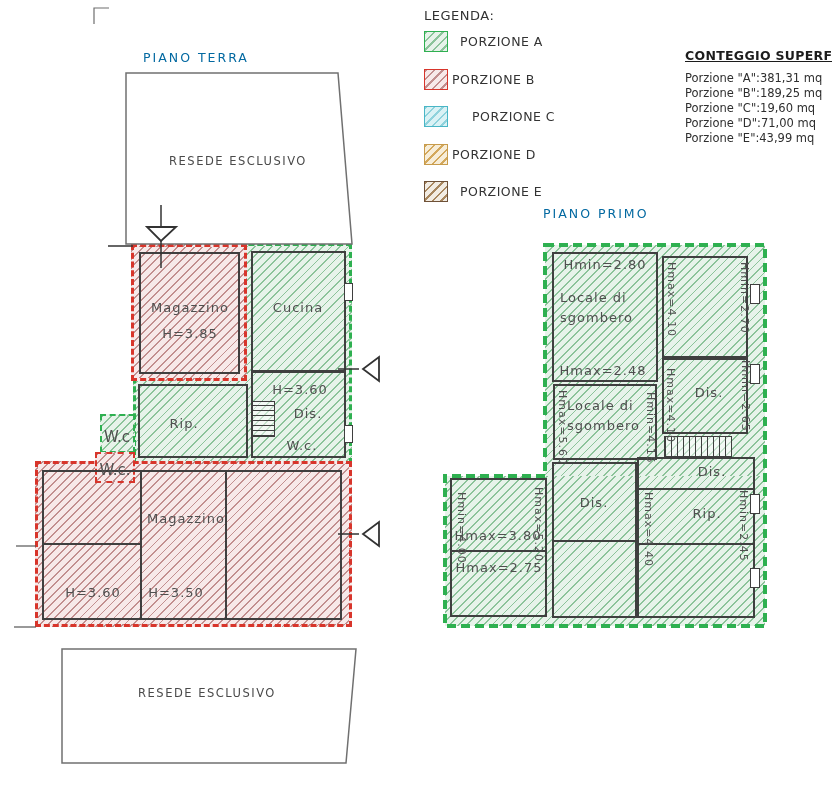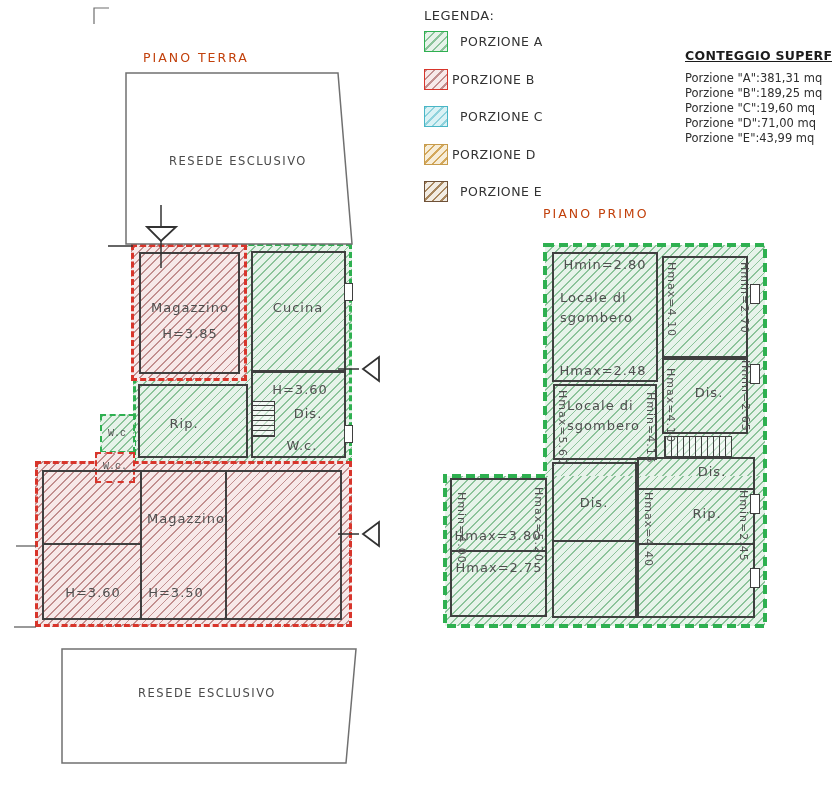--- a/index.html
+++ b/index.html
@@ -19,24 +19,24 @@
   .wall{border:2px solid #3f3f3f;background:transparent;box-sizing:border-box;}
   .wline-h{height:0;border-top:2px solid #3f3f3f;}
   .wline-v{width:0;border-left:2px solid #3f3f3f;}
   
   .stairs-h{background:repeating-linear-gradient(0deg,#3f3f3f 0 1.2px,rgba(255,255,255,.5) 1.2px 5px);border:1.5px solid #3f3f3f;box-sizing:border-box;}
   .stairs-v{background:repeating-linear-gradient(90deg,#3f3f3f 0 1.2px,rgba(255,255,255,.5) 1.2px 6px);border:1.5px solid #3f3f3f;box-sizing:border-box;}
   
   .win{background:#ffffff;border:1.5px solid #3f3f3f;box-sizing:border-box;}
   
   .lbl{color:#4f4f4f;font-size:13px;letter-spacing:1px;white-space:nowrap;transform:translateX(-50%);}
-  .lbl-sm{color:#4f4f4f;font-size:10px;letter-spacing:0;white-space:nowrap;transform:translateX(-50%);font-family:Liberation Mono, monospace;}
+  .lbl-sm{color:#4f4f4f;font-size:15px;letter-spacing:0;white-space:nowrap;transform:translateX(-50%);}
   .vlbl{writing-mode:vertical-rl;color:#4f4f4f;font-size:11px;letter-spacing:1px;white-space:nowrap;transform:translateX(-50%);}
   .wrap-lbl{color:#4f4f4f;font-size:13px;letter-spacing:1px;line-height:1.55;}
-  .plan-title{color:#c2410c;font-size:12.5px;letter-spacing:2px;white-space:nowrap;}
+  .plan-title{color:#0369a1;font-size:12.5px;letter-spacing:2px;white-space:nowrap;}
   .resede-lbl{color:#4a4a4a;font-size:11.5px;letter-spacing:1.5px;white-space:nowrap;transform:translateX(-50%);}
   
   .legend-title{color:#333;font-size:13px;letter-spacing:.5px;}
   .legend-item-label{color:#333;font-size:12.5px;letter-spacing:.5px;white-space:nowrap;}
   .swatch{width:24px;height:21px;border:1.5px solid #888;box-sizing:border-box;}
   
   .surf-title{color:#1c1c1c;font-size:12.5px;font-weight:700;text-decoration:underline;letter-spacing:.3px;white-space:nowrap;}
   .surf-row{display:flex;justify-content:space-between;width:114px;color:#2e2e2e;font-size:11.5px;line-height:15px;white-space:nowrap;}
 </style>
 </head>
@@ -154,21 +154,21 @@
 
   <div class="abs legend-title" style="left:424px;top:8px;">LEGENDA:</div>
   <div class="abs" style="left:424px;top:31px;display:flex;align-items:center;gap:12px;">
     <div class="swatch" style="background: repeating-linear-gradient(135deg, rgb(140, 195, 154) 0px, rgb(140, 195, 154) 1.5px, rgb(231, 243, 234) 1.5px, rgb(231, 243, 234) 6px); border-color: rgb(46, 176, 80);"></div>
     <div class="legend-item-label">PORZIONE A</div>
   </div>
   <div class="abs" style="left:424px;top:69px;display:flex;align-items:center;gap:4px;">
     <div class="swatch" style="background: repeating-linear-gradient(135deg, rgb(194, 143, 143) 0px, rgb(194, 143, 143) 1.5px, rgb(247, 233, 233) 1.5px, rgb(247, 233, 233) 6px); border-color: rgb(216, 53, 43);"></div>
     <div class="legend-item-label">PORZIONE B</div>
   </div>
-  <div class="abs" style="left:424px;top:106px;display:flex;align-items:center;gap:12px;">
+  <div class="abs" style="left:424px;top:106px;display:flex;align-items:center;gap:24px;">
     <div class="swatch" style="background: repeating-linear-gradient(135deg, rgb(143, 210, 220) 0px, rgb(143, 210, 220) 1.5px, rgb(218, 242, 245) 1.5px, rgb(218, 242, 245) 6px); border-color: rgb(73, 182, 198);"></div>
     <div class="legend-item-label">PORZIONE C</div>
   </div>
   <div class="abs" style="left:424px;top:144px;display:flex;align-items:center;gap:4px;">
     <div class="swatch" style="background: repeating-linear-gradient(135deg, rgb(211, 168, 92) 0px, rgb(211, 168, 92) 1.5px, rgb(247, 237, 216) 1.5px, rgb(247, 237, 216) 6px); border-color: rgb(199, 155, 75);"></div>
     <div class="legend-item-label">PORZIONE D</div>
   </div>
   <div class="abs" style="left:424px;top:181px;display:flex;align-items:center;gap:12px;">
     <div class="swatch" style="background: repeating-linear-gradient(135deg, rgb(168, 135, 95) 0px, rgb(168, 135, 95) 1.5px, rgb(242, 236, 227) 1.5px, rgb(242, 236, 227) 6px); border-color: rgb(110, 81, 56);"></div>
     <div class="legend-item-label">PORZIONE E</div>

